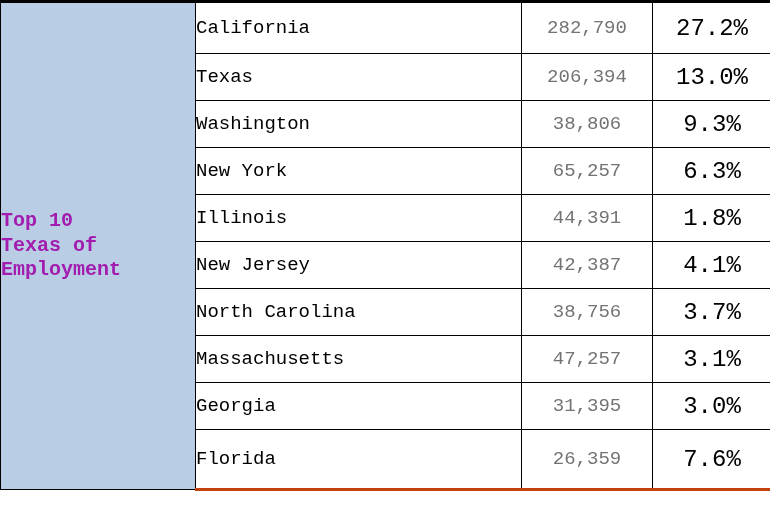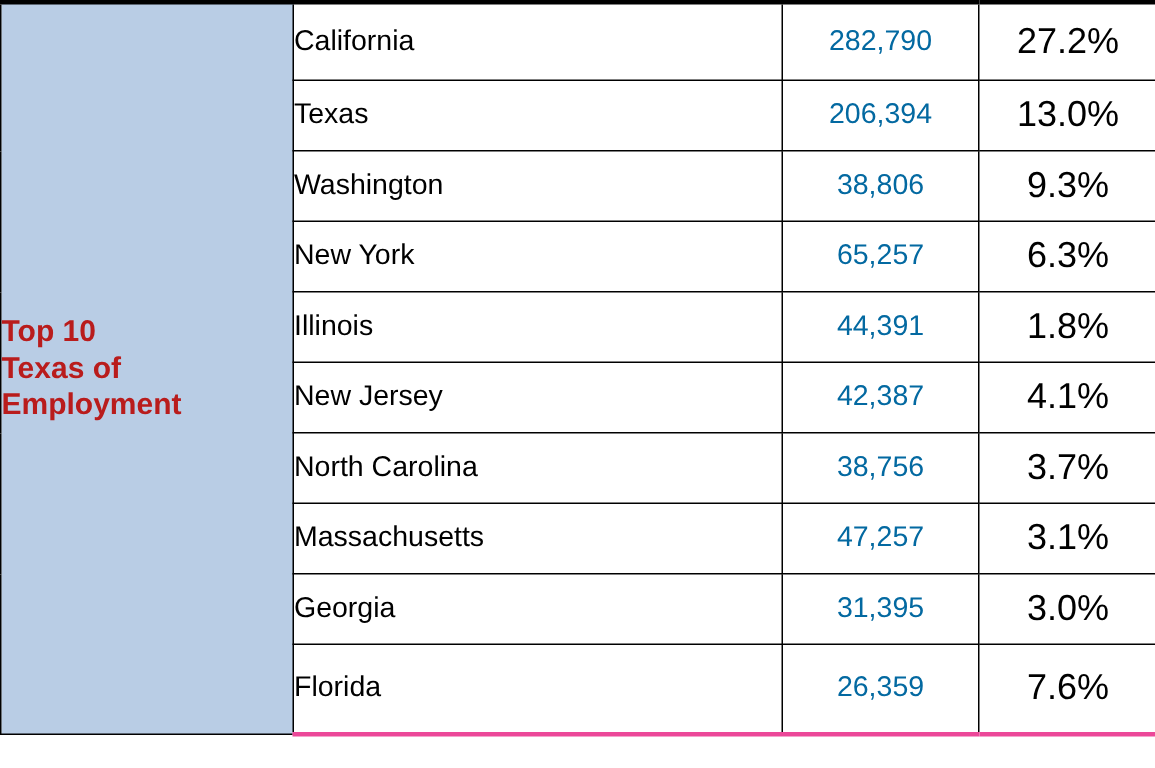--- a/index.html
+++ b/index.html
@@ -21,58 +21,59 @@
   }
   table.data-table {
     border-collapse: collapse;
     width: 770px;
     table-layout: fixed;
   }
   table.data-table td {
     border: 1px solid #000000;
     padding: 0;
     vertical-align: middle;
+    font-family: Liberation Mono, monospace;
   }
   
   table.data-table tr:first-child td {
     border-top: 3px solid #000000;
   }
   .label-cell {
     background: #b9cde5;
     width: 194px;
     text-align: left;
     font-weight: bold;
     font-size: 20px;
-    color: #b91c1c;
+    color: #a21caf;
     padding: 0 0 0 14px;
     line-height: 1.22;
     border-left: 3px solid #000000;
   }
   .state-cell {
     width: 325px;
     font-size: 19px;
     color: #000000;
     padding-left: 12px;
     height: 46px;
   }
   .num-cell {
     width: 130px;
     font-size: 19px;
-    color: #0369a1;
+    color: #737373;
     text-align: center;
   }
   .pct-cell {
     width: 118px;
     font-size: 24px;
     color: #000000;
     text-align: center;
     border-right: 3px solid #000000;
   }
   tr.row-last td {
-    border-bottom: 3px solid #ec4899;
+    border-bottom: 3px solid #c2410c;
   }
   tr.row-last .state-cell,
   tr.row-last .num-cell,
   tr.row-last .pct-cell {
     height: 58px;
   }
   tr.row-first .state-cell,
   tr.row-first .num-cell,
   tr.row-first .pct-cell {
     height: 50px;

